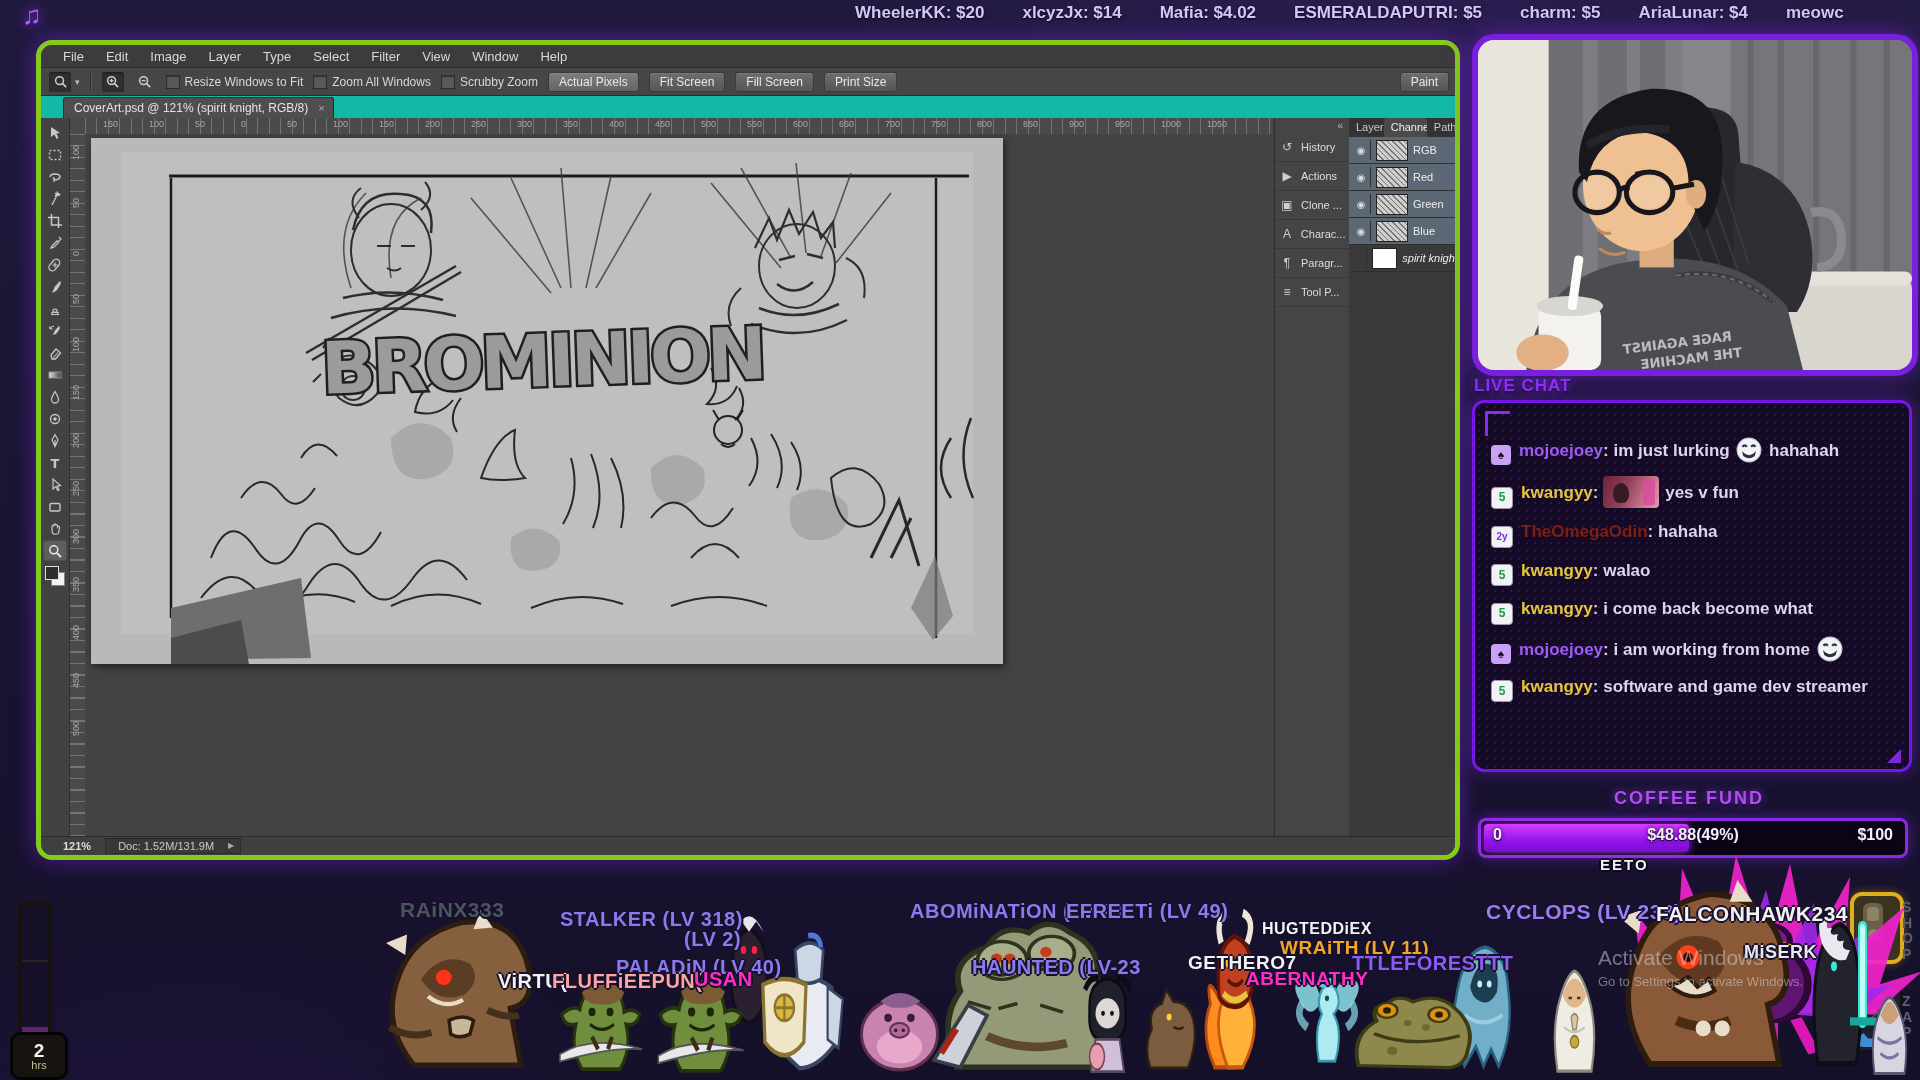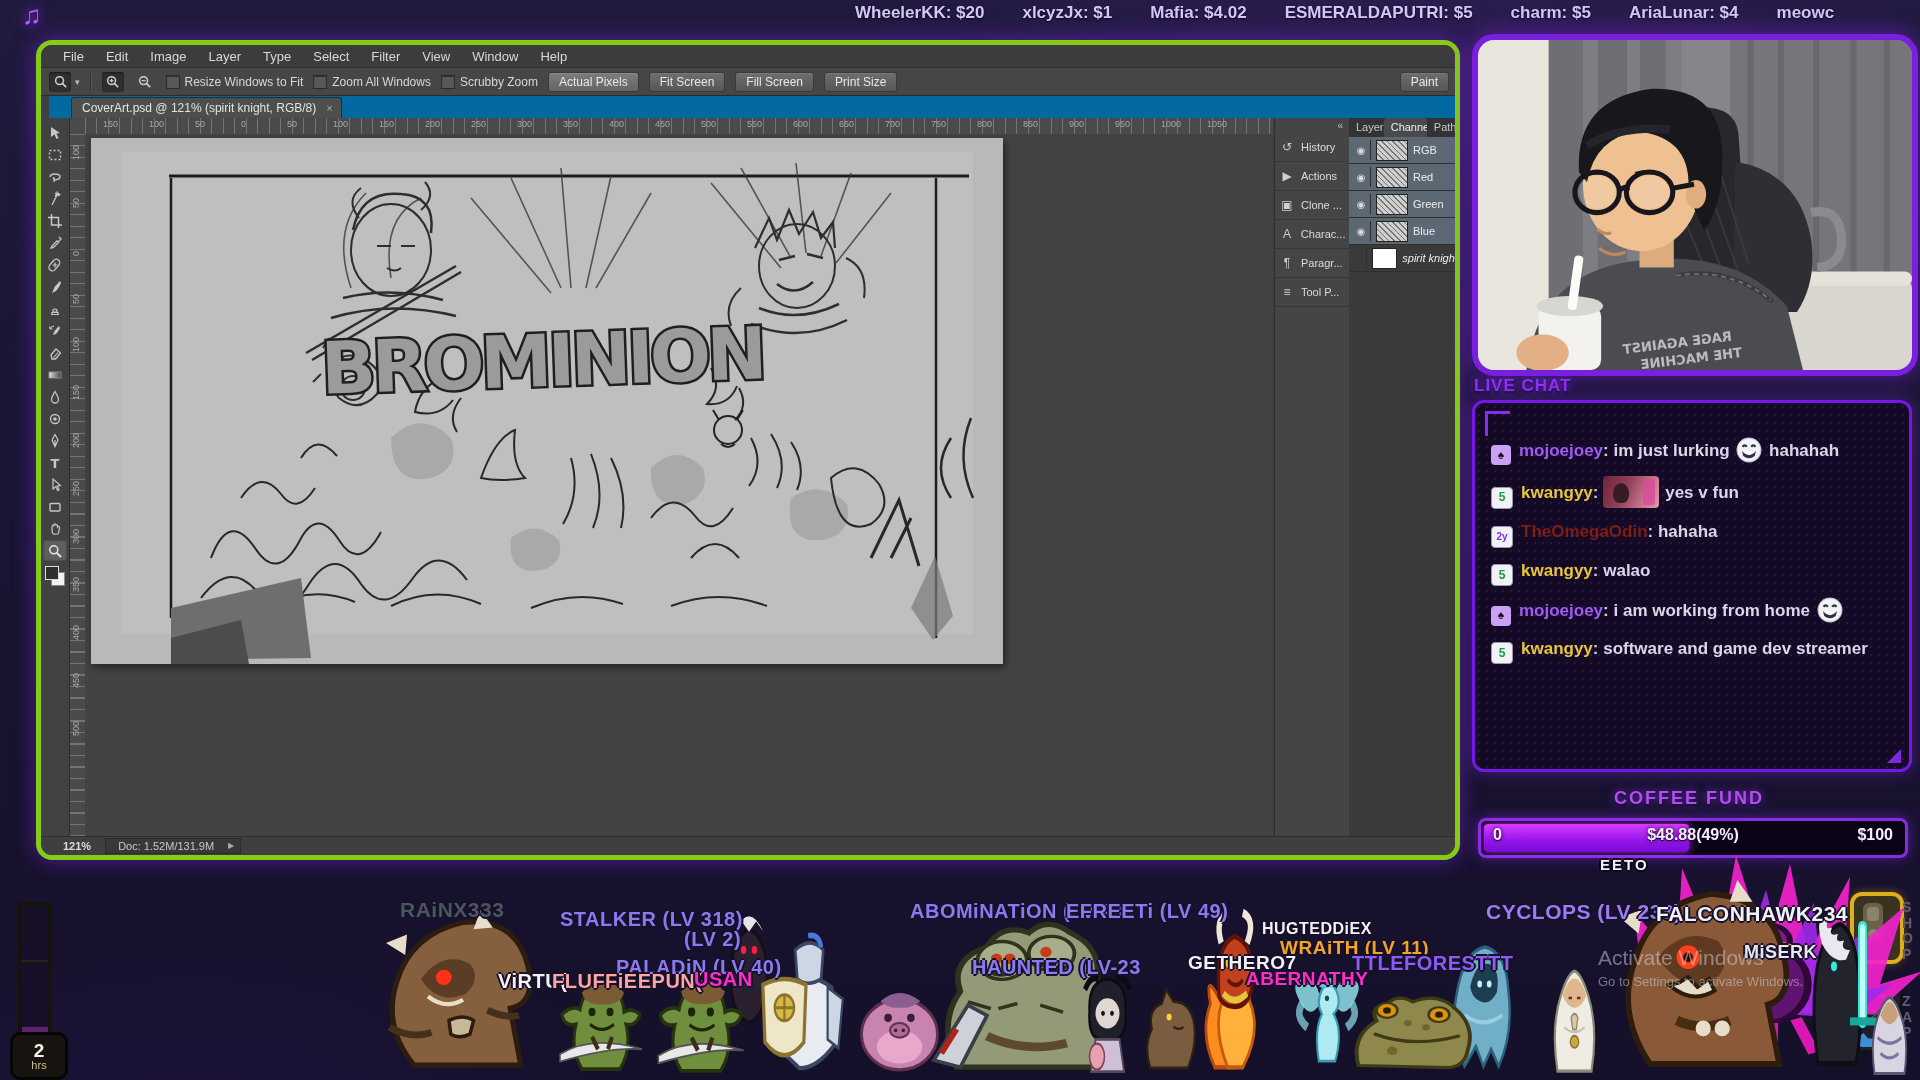--- a/index.html
+++ b/index.html
@@ -28,21 +28,21 @@
   .opt-iconbox{width:22px;height:20px;display:flex;align-items:center;justify-content:center;border-radius:3px;}
   .opt-iconbox.pressed{background:#2f2f2f;box-shadow:inset 0 1px 2px #1a1a1a;}
   .opt-caret{color:#bbb;font-size:9px;margin-left:-6px;}
   .opt-sep{width:1px;height:18px;background:#2e2e2e;border-right:1px solid #585858;}
   .cbwrap{display:flex;gap:5px;}
   .cb{width:12px;height:12px;background:#585858;border:1px solid #2c2c2c;box-shadow:inset 0 1px 1px #333;}
   .cbl{font-size:12px;color:#d8d8d8;}
   .ps-btn{font-size:12px;color:#e8e8e8;background:linear-gradient(#6e6e6e,#565656);
       border:1px solid #3a3a3a;border-radius:3px;padding:2px 10px;box-shadow:0 1px 0 rgba(255,255,255,.08) inset;}
   .ps-btn.lit{background:linear-gradient(#7d7d7d,#646464);}
-  .ps-tabbar{left:8px;top:51px;right:0;height:22px;background:#0369a1;display:flex;align-items:flex-end;}
+  .ps-tabbar{left:0;top:51px;right:0;height:22px;background:#14b8a6;display:flex;align-items:flex-end;}
   .ps-tab{margin-left:22px;background:#4e4e4e;border:1px solid #2a2a2a;border-bottom:none;border-radius:3px 3px 0 0;
       font-size:12px;color:#e3e3e3;padding:3px 8px 3px 10px;display:flex;gap:10px;align-items:center;}
   .ps-tab .x{color:#aaa;font-size:11px;}
   .ps-hruler{left:44px;top:73px;width:1188px;height:16px;background:#4a4a4a;border-bottom:1px solid #2e2e2e;
       background-image:repeating-linear-gradient(90deg,rgba(150,150,150,.55) 0 1px,transparent 1px 11.5px);position:absolute;}
   .ruler-num{position:absolute;top:1px;font-size:9px;color:#a8a8a8;}
   .ps-corner{left:28px;top:73px;width:16px;height:16px;background:#4a4a4a;border-right:1px solid #2e2e2e;border-bottom:1px solid #2e2e2e;}
   .ps-vruler{left:28px;top:89px;width:16px;bottom:18px;background:#4a4a4a;border-right:1px solid #2e2e2e;
       background-image:repeating-linear-gradient(180deg,rgba(150,150,150,.55) 0 1px,transparent 1px 11.5px);position:absolute;}
   .vruler-num{position:absolute;left:2px;font-size:9px;color:#a8a8a8;transform:rotate(-90deg);transform-origin:left top;}
@@ -144,21 +144,21 @@
   #watermark .l1{font-size:21px;}
   #watermark .l2{font-size:13px;margin-top:4px;}
 </style>
 </head>
 <body>
 
 <div id="ticker" class="abs">
   <div id="music-icon" class="abs">♫</div>
   <div id="ticker-items" class="abs">
       <span class="tick-item">WheelerKK: $20</span>
-      <span class="tick-item">xlcyzJx: $1</span>
+      <span class="tick-item">xlcyzJx: $14</span>
       <span class="tick-item">Mafia: $4.02</span>
       <span class="tick-item">ESMERALDAPUTRI: $5</span>
       <span class="tick-item">charm: $5</span>
       <span class="tick-item">AriaLunar: $4</span>
       <span class="tick-item">meowc</span>
     </div>
 </div>
 
 <div id="ps" class="abs">
   <div class="ps-menubar abs" id="ps-menubar">
@@ -591,20 +591,22 @@
           <path d="M5.5 13 q6.5 7.5 13 0 l-1.2 4.5 q-5.3 4 -10.6 0Z" fill="#2b3140"></path>
           <rect x="8" y="13.4" width="8" height="2" rx="1" fill="#fff"></rect>
         </svg><span> hahahah</span></div>
       <div class="msg">
     <span class="badge five">5</span><span class="uname" style="color:#e7c63e">kwangyy</span><span style="color:#cfc8e0">: </span><span class="pic-emote"></span><span>yes v fun</span></div>
       <div class="msg">
     <span class="badge two">2y</span><span class="uname" style="color:#7d1f14">TheOmegaOdin</span><span style="color:#cfc8e0">: </span><span>hahaha</span></div>
       <div class="msg">
     <span class="badge five">5</span><span class="uname" style="color:#e7c63e">kwangyy</span><span style="color:#cfc8e0">: </span><span>walao</span></div>
       <div class="msg">
+    <span class="badge five">5</span><span class="uname" style="color:#e7c63e">kwangyy</span><span style="color:#cfc8e0">: </span><span>i come back become what</span></div>
+      <div class="msg">
     <span class="badge spade">♠</span><span class="uname" style="color:#a05cf7">mojoejoey</span><span style="color:#cfc8e0">: </span><span>i am working from home </span><svg class="emote" width="26" height="26" viewBox="0 0 24 24">
           <circle cx="12" cy="12" r="11" fill="#f2f3f7" stroke="#c3c8d4"></circle>
           <path d="M6 9 q2 -2.5 4 0 M14 9 q2 -2.5 4 0" stroke="#2b3140" stroke-width="2" fill="none"></path>
           <path d="M5.5 13 q6.5 7.5 13 0 l-1.2 4.5 q-5.3 4 -10.6 0Z" fill="#2b3140"></path>
           <rect x="8" y="13.4" width="8" height="2" rx="1" fill="#fff"></rect>
         </svg></div>
       <div class="msg">
     <span class="badge five">5</span><span class="uname" style="color:#e7c63e">kwangyy</span><span style="color:#cfc8e0">: </span><span>software and game dev streamer</span></div>
     </div>
 </div>

